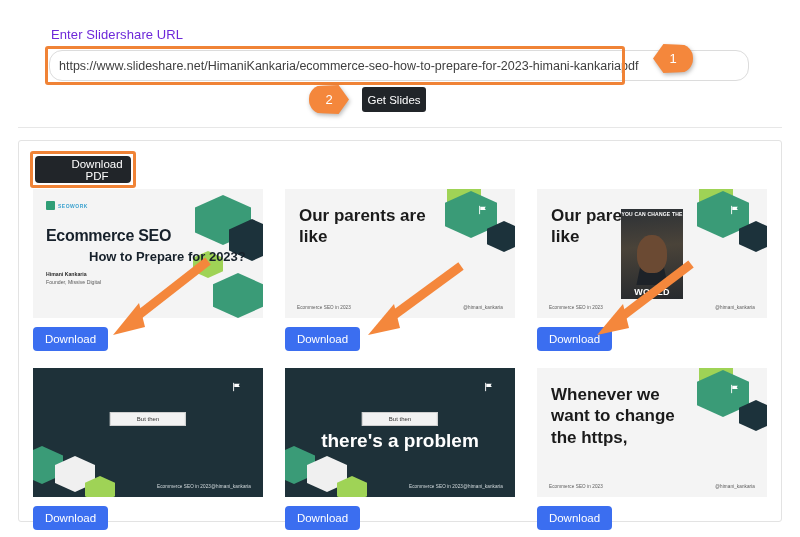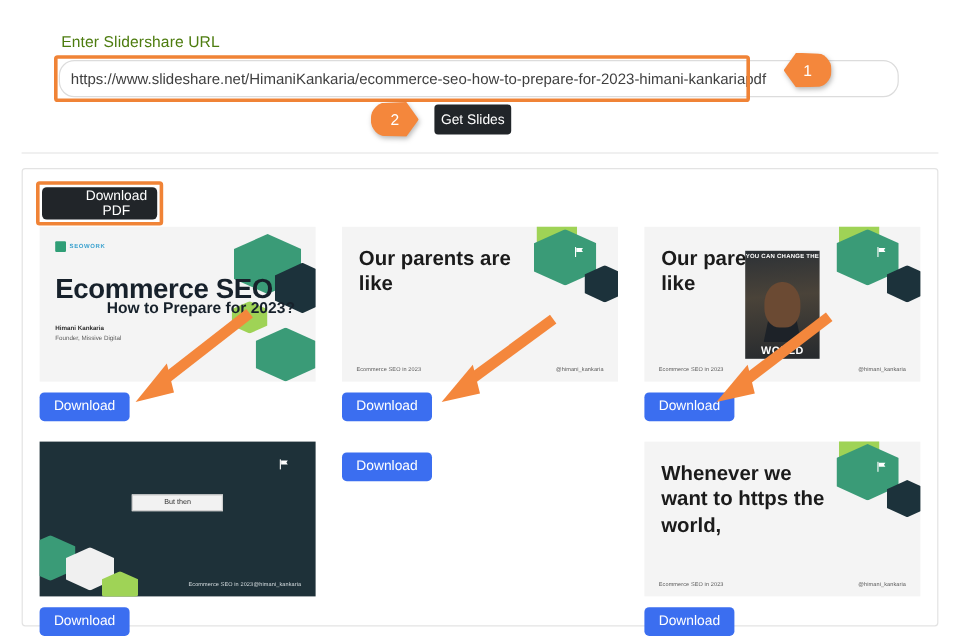--- a/index.html
+++ b/index.html
@@ -8,21 +8,21 @@
     background: #ffffff;
     font-family: "Liberation Sans", sans-serif;
     overflow: hidden;
   }
   .page { position: relative; width: 800px; height: 537px; background: #fff; }
 
   
   .form-area { position: absolute; left: 0; top: 0; width: 800px; height: 128px; background:#fff; }
   .field-label {
     position: absolute; left: 51px; top: 27px;
-    font-size: 13px; color: #4d7c0f; letter-spacing: .1px; text-align: center;
+    font-size: 13px; color: #6d28d9; letter-spacing: .1px; text-align: center;
   }
   .url-input {
     position: absolute; left: 49px; top: 50px;
     width: 700px; height: 31px;
     border: 1px solid #dcdcdc; border-radius: 13px;
     background: #fff;
     font-family: "Liberation Sans", sans-serif;
     font-size: 12.5px; color: #3f3f3f;
     padding: 0 9px;
     outline: none;
@@ -127,21 +127,21 @@
     clip-path: polygon(50% 0%, 100% 25%, 100% 75%, 50% 100%, 0% 75%, 0% 25%);
   }
   .flag-icon {
     position: absolute; width: 11px; height: 10px; z-index: 6;
   }
 
   
   .s1-logo { position: absolute; left: 13px; top: 12px; display: flex; align-items: center; gap: 3px; }
   .s1-logo-mark { width: 9px; height: 9px; background: #2f9e76; border-radius: 1px; }
   .s1-logo-txt { font-size: 5px; font-weight: bold; color: #3ca2cf; letter-spacing: .5px; }
-  .s1-h1 { position: absolute; left: 13px; top: 38px; font-size: 23px; font-weight: bold; color: #17212b; letter-spacing: -.3px; }
+  .s1-h1 { position: absolute; left: 13px; top: 38px; font-size: 16px; font-weight: bold; color: #17212b; letter-spacing: -.3px; }
   .s1-h2 { position: absolute; left: 13px; top: 60px; font-size: 13px; font-weight: bold; color: #17212b; padding-left: 43px; }
   .s1-name { position: absolute; left: 13px; top: 82px; font-size: 5.2px; font-weight: bold; color: #2b2b2b; }
   .s1-role { position: absolute; left: 13px; top: 90px; font-size: 5.2px; color: #5c5c5c; }
 
   
   .but-then-box {
     position: absolute; left: 50%; transform: translateX(-50%);
     background: #f2f2f2; border: 1px solid #cfcfcf;
     padding: 3px 26px; font-size: 6px; color: #333;
     text-align: center; white-space: nowrap;
@@ -289,35 +289,48 @@
           <div class="but-then-box" style="top:44px;">But then</div>
           <div class="s-foot-l" style="left:auto;right:52px;">Ecommerce SEO in 2023</div>
           <div class="s-foot-r">@himani_kankaria</div>
         </div>
         <button class="dl-btn">
           <span>Download</span>
         </button>
       </div>
 
       <div class="slide-card">
+        <div class="slide-thumb s-dark">
+          <div class="hex" style="width:42px;height:38px;left:-12px;top:78px;background:#3a9b77;"></div>
+          <div class="hex" style="width:40px;height:36px;left:22px;top:88px;background:#f0f0f0;"></div>
+          <div class="hex" style="width:30px;height:27px;left:52px;top:108px;background:#9fd356;"></div>
+          <svg class="flag-icon" style="left:198px;top:14px;" viewBox="0 0 12 12">
+            <rect x="2" y="1" width="1.1" height="10" fill="#fff"></rect>
+            <path d="M3.3 2 L10 2 L8.6 4 L10 6 L3.3 6 Z" fill="#fff"></path>
+          </svg>
+          <div class="but-then-box" style="top:44px;">But then</div>
+          <div class="problem-text" style="top:62px;">there's a problem</div>
+          <div class="s-foot-l" style="left:auto;right:52px;">Ecommerce SEO in 2023</div>
+          <div class="s-foot-r">@himani_kankaria</div>
+        </div>
         <button class="dl-btn">
           <span>Download</span>
         </button>
       </div>
 
       <div class="slide-card">
         <div class="slide-thumb s-light">
           <div class="hex" style="width:34px;height:30px;left:162px;top:-8px;background:#9fd356;"></div>
           <div class="hex" style="width:52px;height:47px;left:160px;top:2px;background:#3a9b77;"></div>
           <div class="hex" style="width:34px;height:31px;left:202px;top:32px;background:#1c323b;"></div>
           <svg class="flag-icon" style="left:192px;top:16px;" viewBox="0 0 12 12">
             <rect x="2" y="1" width="1.1" height="10" fill="#fff"></rect>
             <path d="M3.3 2 L10 2 L8.6 4 L10 6 L3.3 6 Z" fill="#fff"></path>
           </svg>
-          <div class="s-title" style="width:140px;">Whenever we want to https the world,</div>
+          <div class="s-title" style="width:140px;">Whenever we want to change the https,</div>
           <div class="s-foot-l">Ecommerce SEO in 2023</div>
           <div class="s-foot-r">@himani_kankaria</div>
         </div>
         <button class="dl-btn">
           <span>Download</span>
         </button>
       </div>
 
     </div>
   </div>

